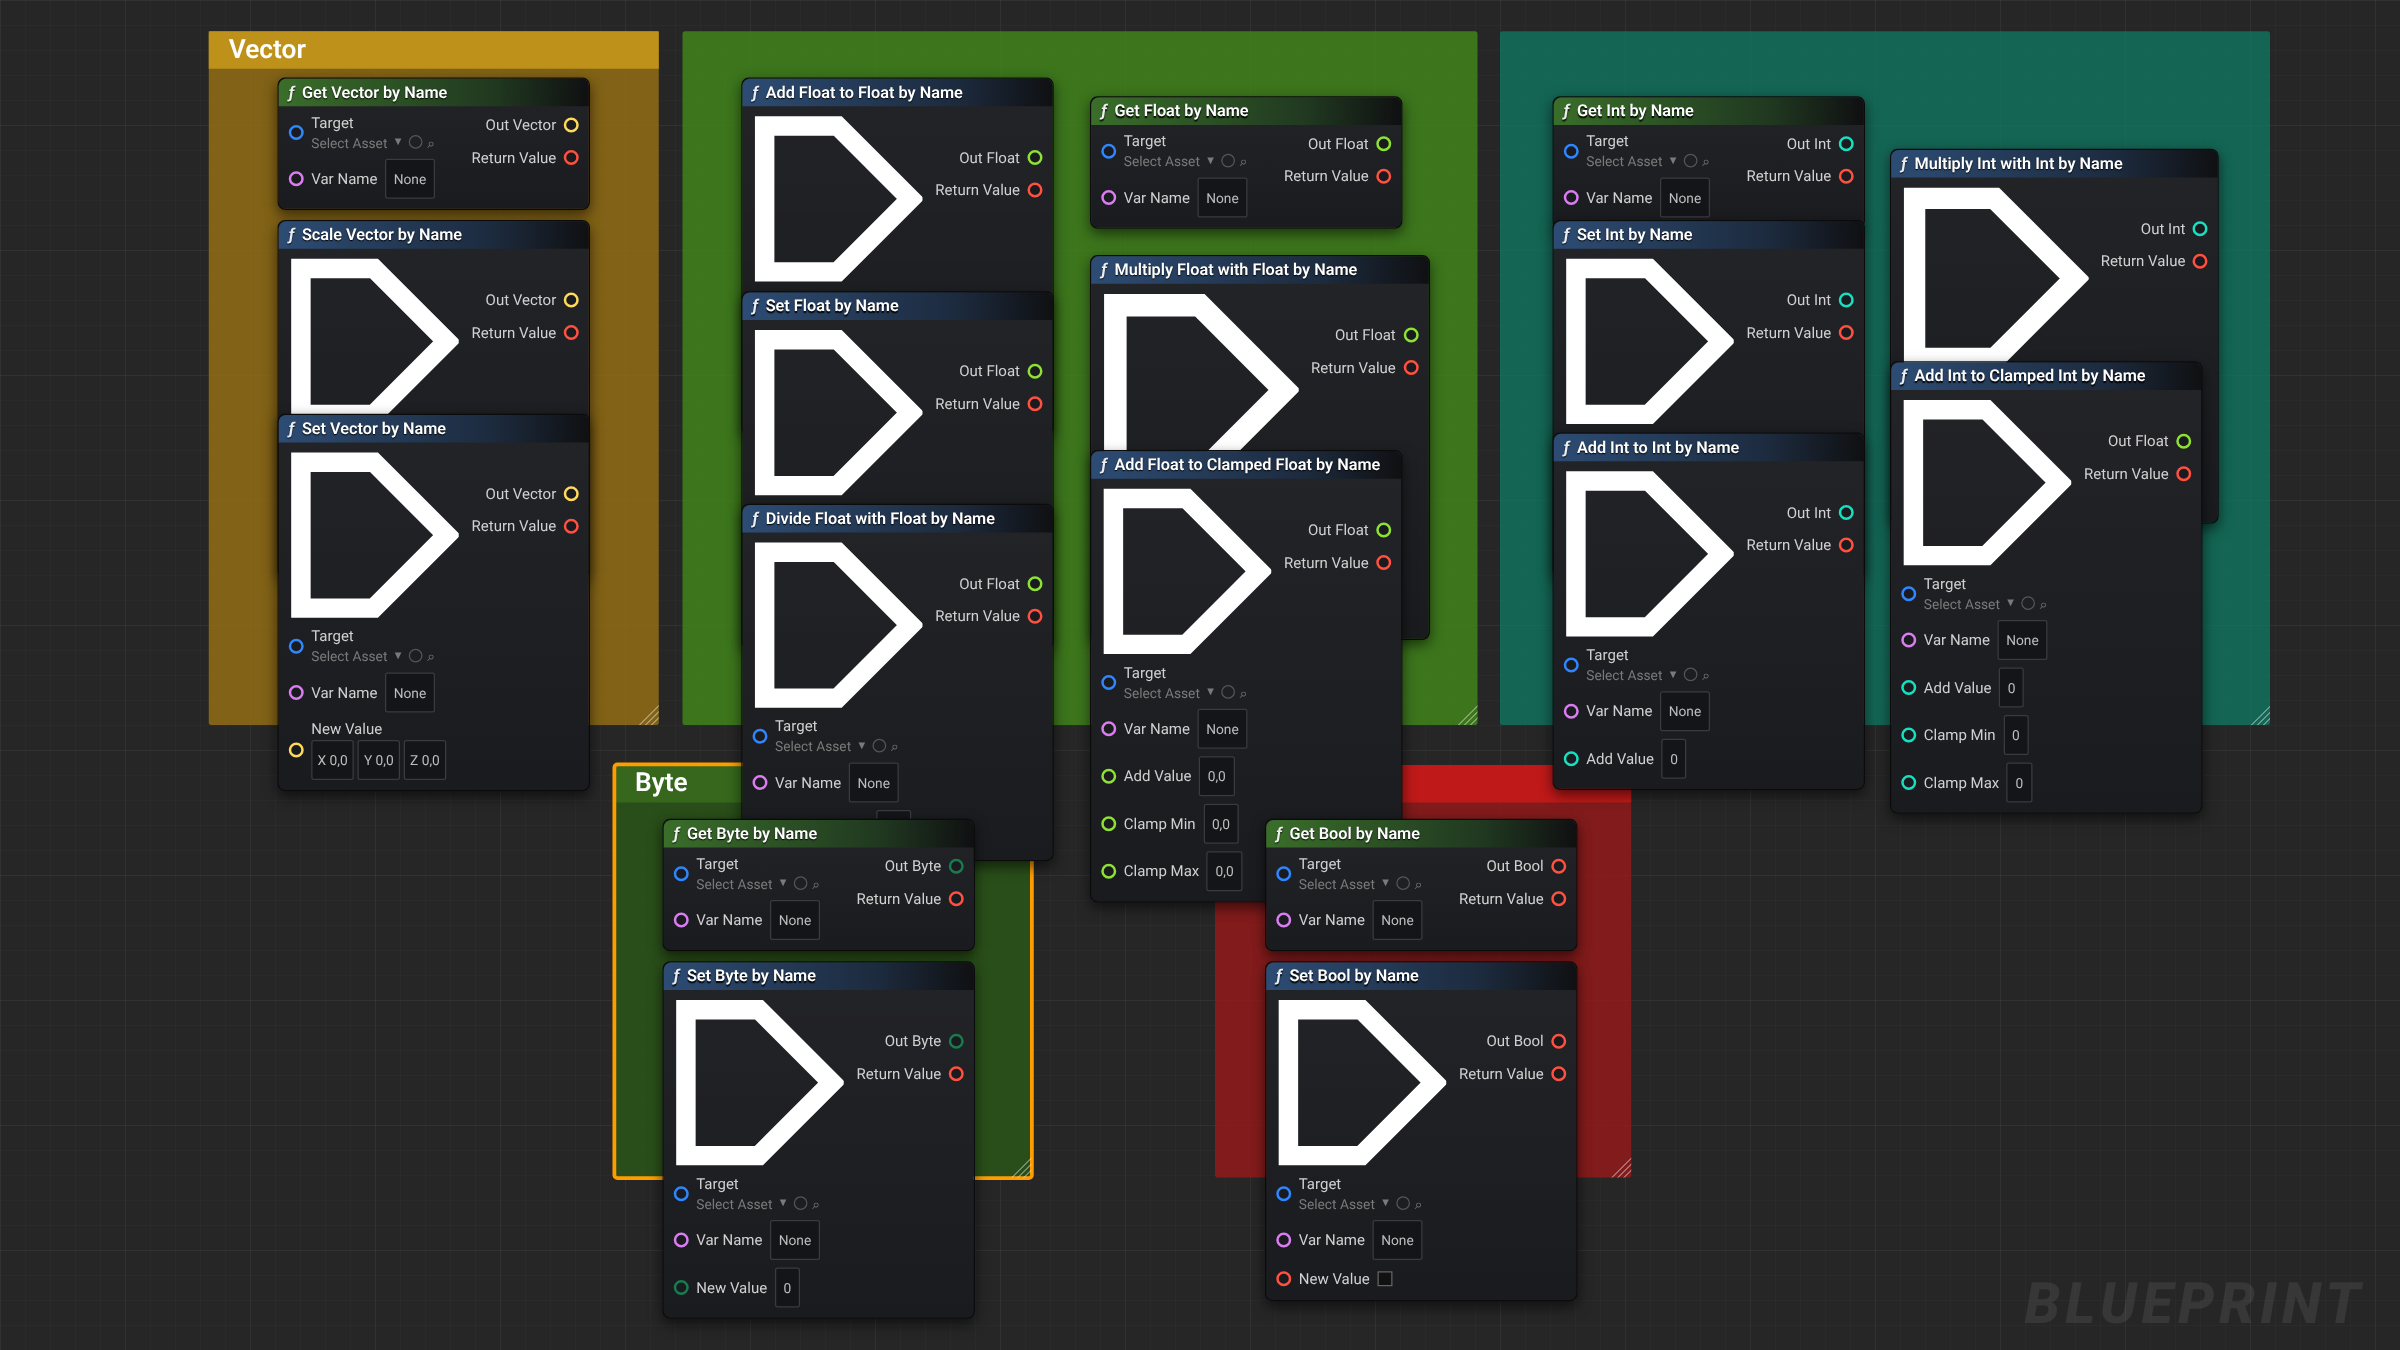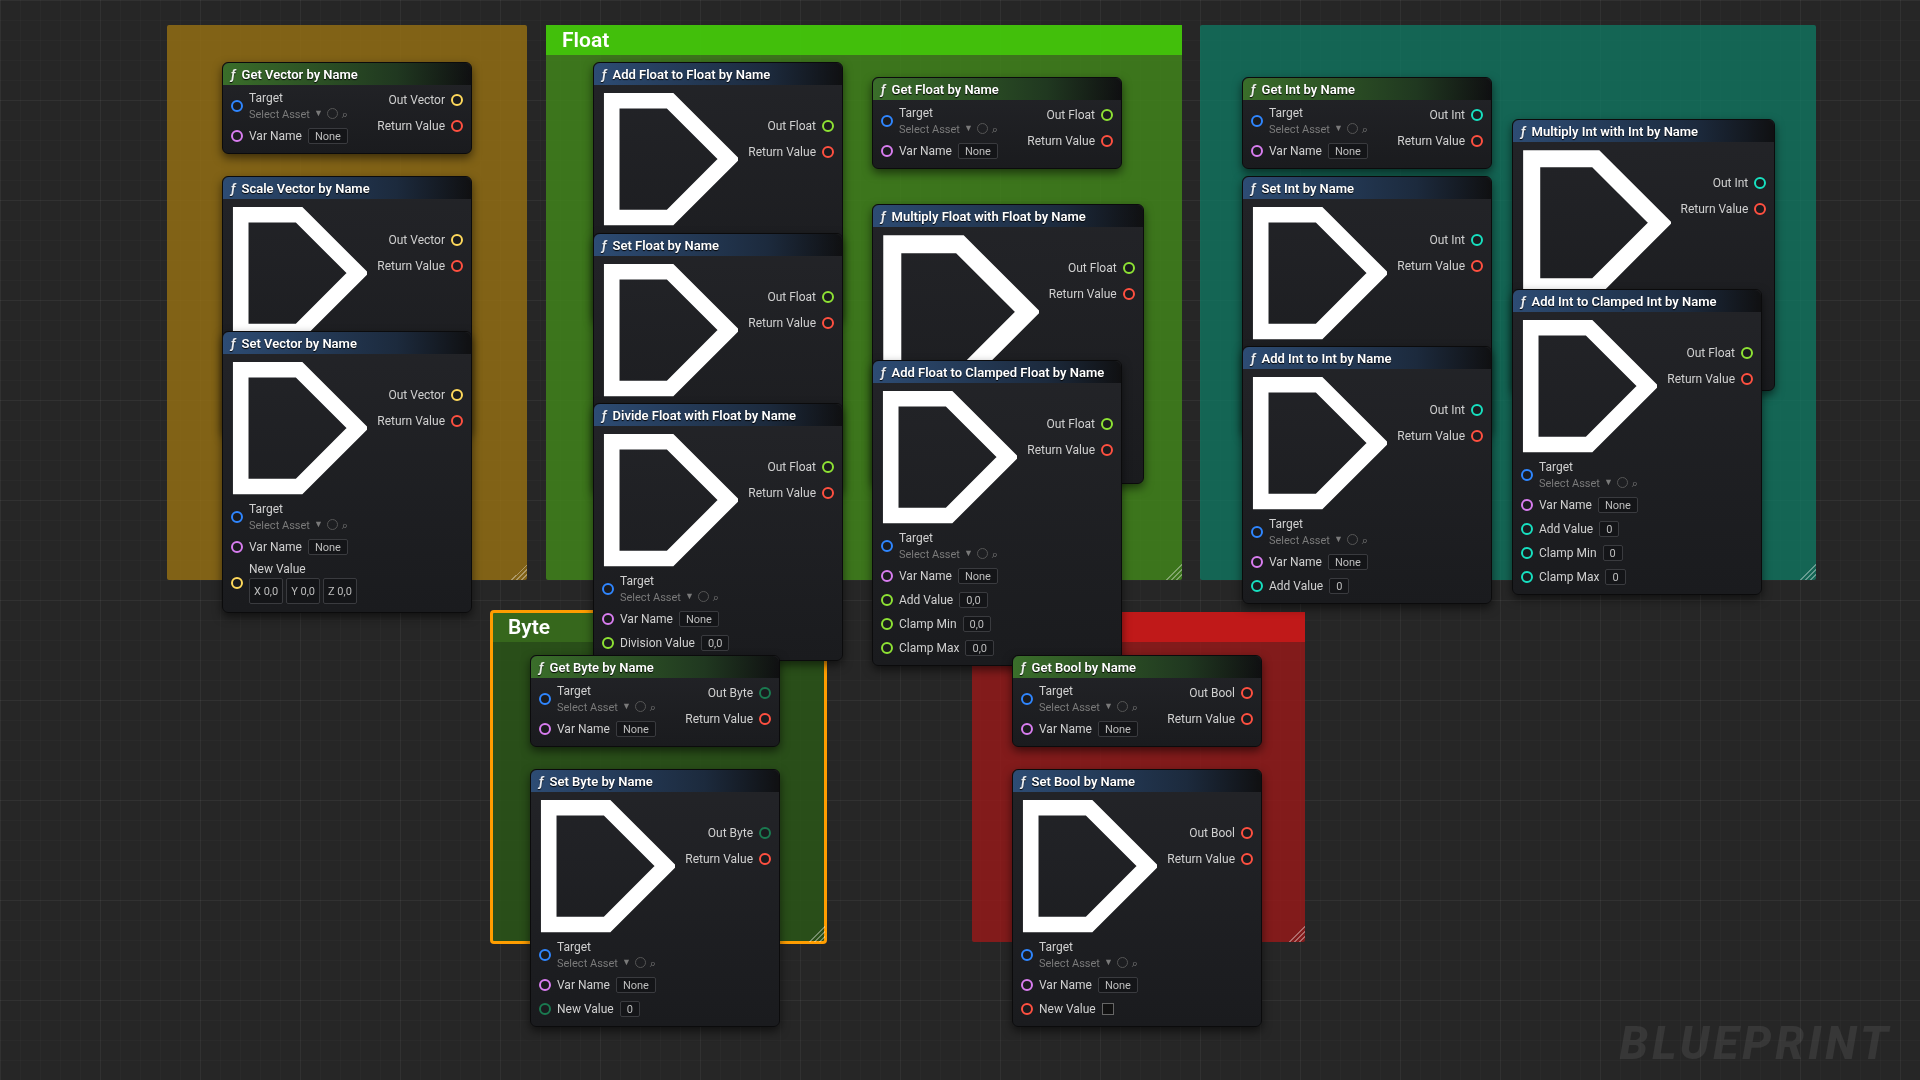--- a/index.html
+++ b/index.html
@@ -13,21 +13,21 @@
 .node{position:absolute;background:linear-gradient(#232428,#1a1b1e);border:1px solid #0b0b0c;border-radius:6px;box-shadow:0 4px 10px rgba(0,0,0,.55);min-width:250px}
 .node .title{height:22px;border-radius:6px 6px 0 0;display:flex;align-items:center;padding:0 8px;font-size:13px;font-weight:600;color:#fff;gap:6px;background:linear-gradient(90deg,var(--tleft),var(--tright) 70%,rgba(0,0,0,.55));text-shadow:0 1px 1px #000}
 .node .title .fn{font-style:italic;opacity:.9;font-weight:700}
 .node .body{display:flex;padding:6px 8px 8px}
 .col{display:flex;flex-direction:column;gap:6px}
 .col.left{flex:1}
 .col.right{align-items:flex-end;text-align:right;gap:8px;margin-left:10px}
 .row{display:flex;align-items:center;gap:6px;font-size:12px;min-height:18px;color:#d0d0d0}
 .row.right{justify-content:flex-end}
 .pin{width:12px;height:12px;border:2px solid;border-radius:50%;flex:none;background:#1a1b1e}
-.dbox{display:inline-flex;align-items:center;justify-content:center;padding:0 6px;height:16px;border:1px solid #3a3b3f;background:#141518;border-radius:2px;font-size:11px;color:#bdbdbd}
+.dbox{display:inline-flex;align-items:center;justify-content:center;padding:0 6px;height:32px;border:1px solid #3a3b3f;background:#141518;border-radius:2px;font-size:11px;color:#bdbdbd}
 .asset{font-size:11px;color:#7a7a7a;display:flex;align-items:flex-start;gap:4px;margin-top:1px}
 .asset .chev{font-size:9px;color:#7a7a7a}
 .asset .arrow{width:11px;height:11px;border-radius:50%;border:1px solid #555;display:inline-block}
 .sub{display:flex;flex-direction:column;gap:2px}
 .xyz{display:flex;gap:3px}
 .xyz .dbox{padding:12px 4px}
 
 .c-blue{border-color:#2f86ff}
 .c-yellow{border-color:#ffd95b}
 .c-green{border-color:#8ee234}
@@ -46,24 +46,24 @@
 .g-byte .hdr{background:rgba(55,104,28,.95)}
 .g-bool{background:rgba(156,24,24,.78)}
 .g-bool .hdr{background:rgba(195,25,25,.95)}
 .checkbox{width:12px;height:12px;border:1px solid #666;background:#111;display:inline-block}
 </style>
 </head>
 <body>
 <div class="viewport">
 <div class="watermark">BLUEPRINT</div>
 <div class="comment g-vector" style="left: 167px; top: 25px; width: 360px; height: 555px;">
+      <div class="hdr">Vector</div>
       <div class="resize-grip"></div>
     </div>
     <div class="comment g-float" style="left: 546px; top: 25px; width: 636px; height: 555px;">
-      <div class="hdr">Float</div>
       <div class="resize-grip"></div>
     </div>
     <div class="comment g-int" style="left: 1200px; top: 25px; width: 616px; height: 555px;">
       <div class="resize-grip"></div>
     </div>
     <div class="comment g-byte selected" style="left: 492px; top: 612px; width: 333px; height: 330px;">
       <div class="hdr">Byte</div>
       <div class="resize-grip"></div>
     </div>
     <div class="comment g-bool" style="left: 972px; top: 612px; width: 333px; height: 330px;">

